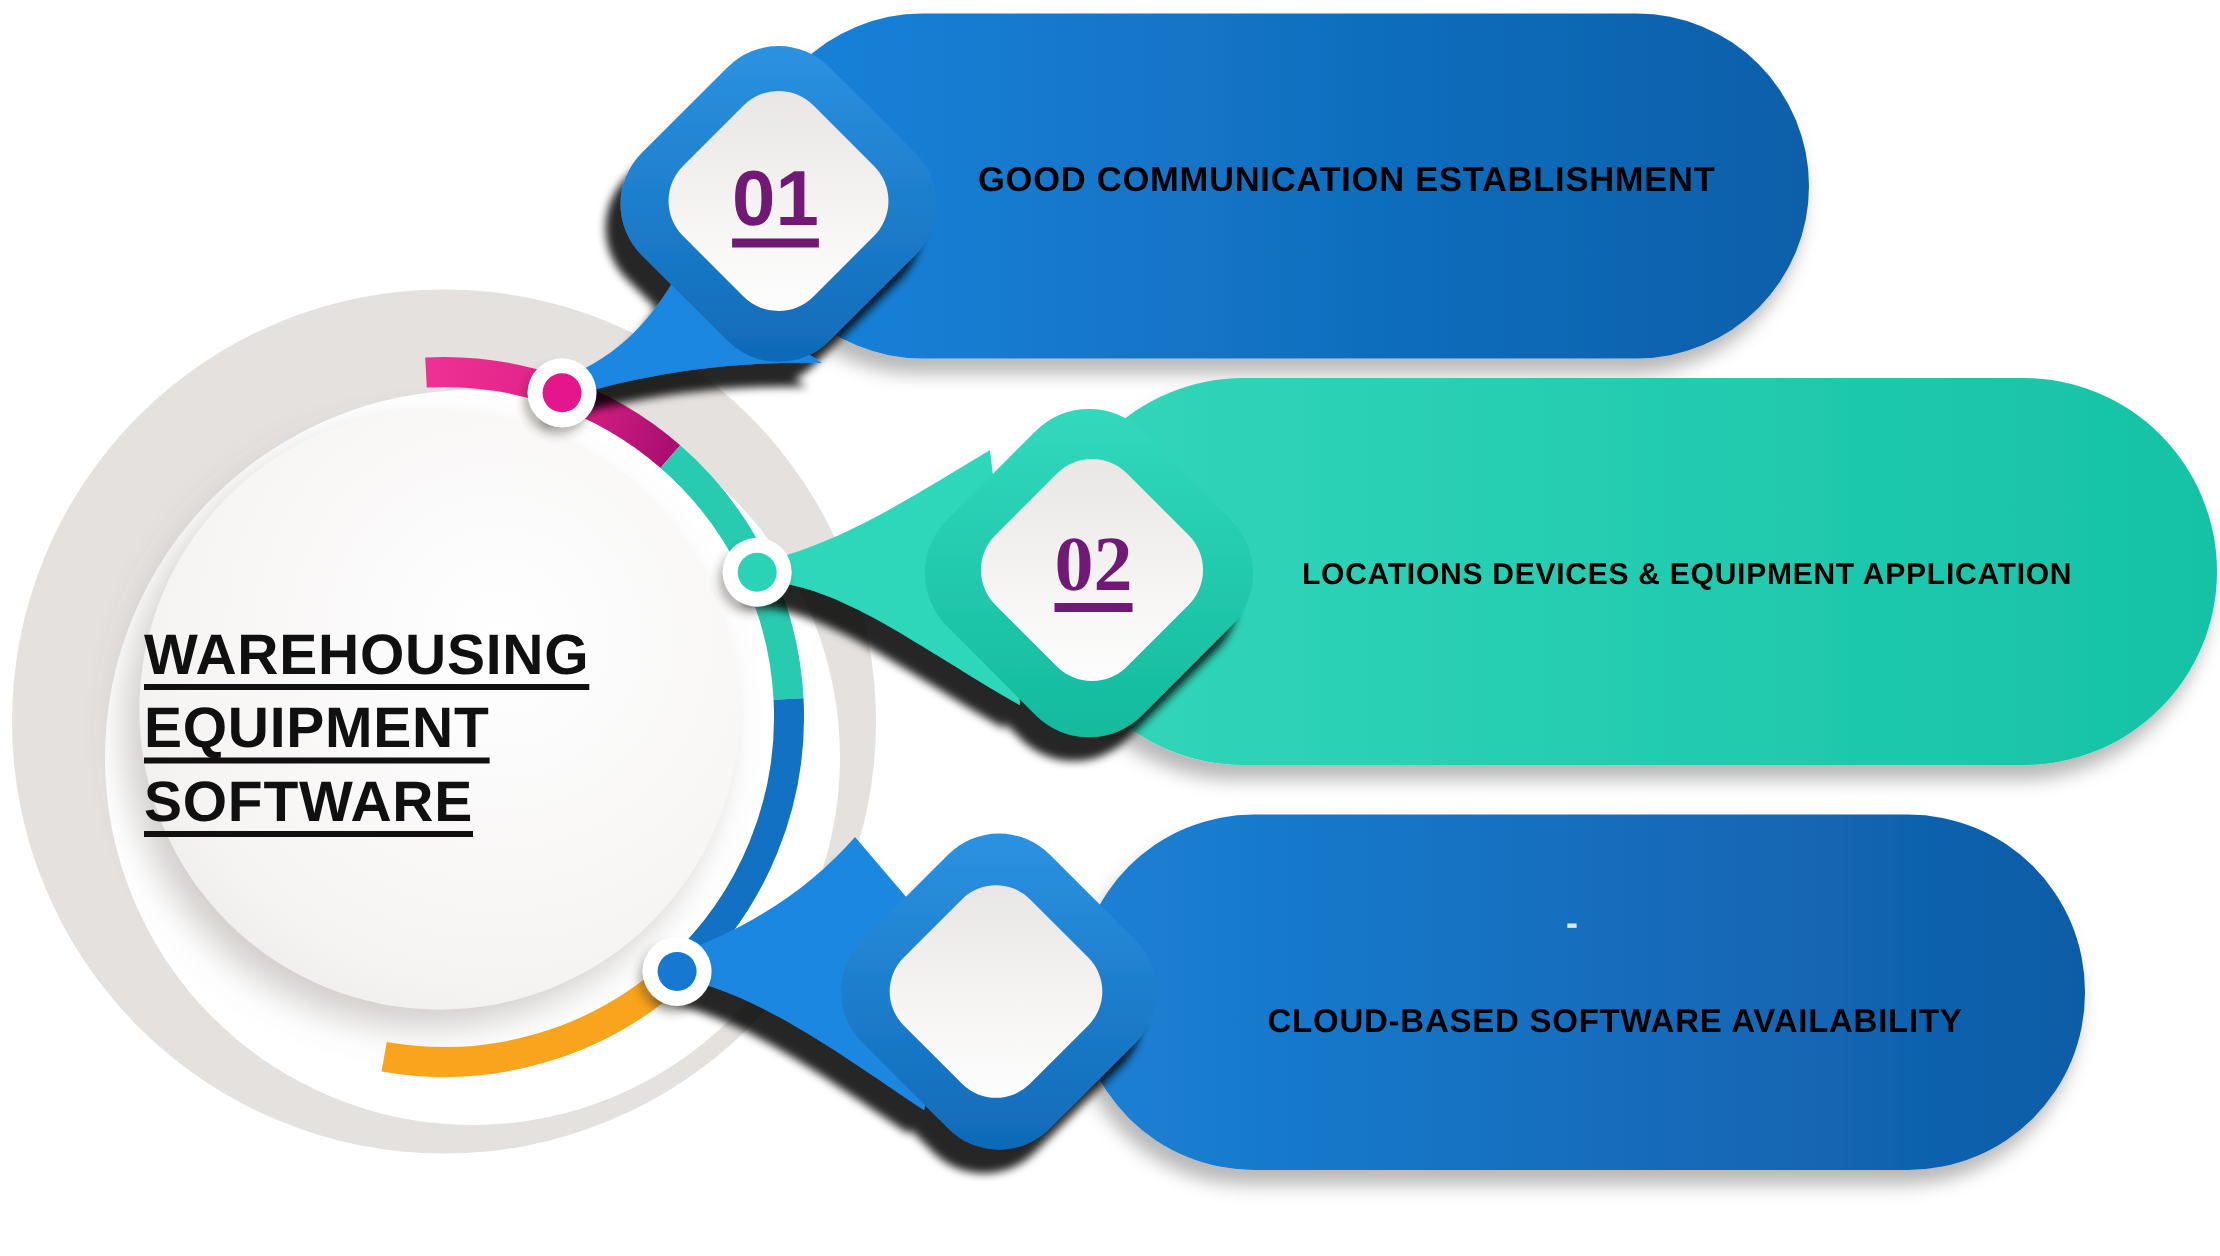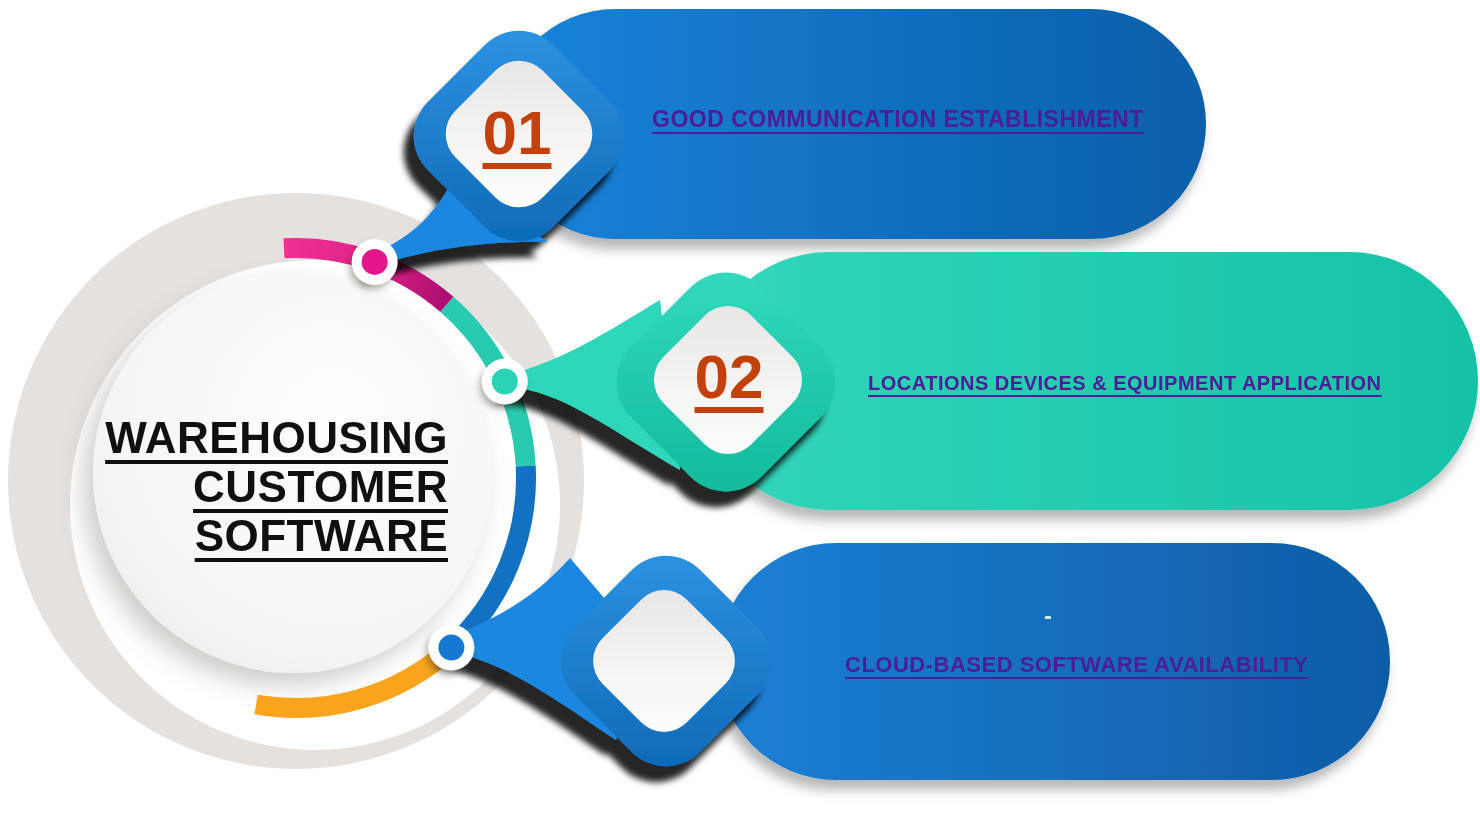--- a/index.html
+++ b/index.html
@@ -4,47 +4,47 @@
 <style>
   html,body{margin:0;padding:0;background:#ffffff;}
   .stage{
     position:relative;width:1480px;height:837px;background:#ffffff;
     overflow:hidden;font-family:"Liberation Sans",sans-serif;
   }
   svg.layer{position:absolute;left:0;top:0;}
 
   
   .banner-label{
-    position:absolute;color:#4c1d95;font-weight:bold;white-space:nowrap;
+    position:absolute;color:#000000;font-weight:bold;white-space:nowrap;
     letter-spacing:0.5px;
-    text-decoration:underline;text-decoration-thickness:2px;text-underline-offset:5px;
+    text-decoration-thickness:2px;text-underline-offset:5px;
   }
   #label1{left:652px;top:106px;font-size:23px;}
   #label2{left:868px;top:372px;font-size:20px;text-align:center;}
-  #label3{left:845px;top:652px;font-size:22px;}
+  #label3{left:845px;top:668px;font-size:22px;}
   .stray-dash{
     position:absolute;left:1044px;top:602px;font-size:24px;color:#dce8f5;font-weight:bold;
   }
 
   
   .badge-number{
     position:absolute;width:140px;height:100px;
     display:flex;align-items:center;justify-content:center;
-    color:#c2410c;font-weight:bold;font-size:62px;line-height:1;
+    color:#701a75;font-weight:bold;font-size:52px;line-height:1;
     font-family:"Liberation Sans",sans-serif;
     text-decoration:underline;text-decoration-thickness:6px;text-underline-offset:9px;
   }
   #num1{left:447px;top:83px;}
-  #num2{left:659px;top:327px;}
+  #num2{left:659px;top:327px;font-family:Liberation Serif, serif;}
   #num3{left:592px;top:614px;}
 
   
   .center-title{
-    position:absolute;left:96px;top:413px;width:352px;text-align:right;
-    color:#101010;font-weight:bold;font-size:44px;line-height:49px;letter-spacing:0.5px;
+    position:absolute;left:96px;top:413px;width:352px;text-align:left;
+    color:#101010;font-weight:bold;font-size:38px;line-height:49px;letter-spacing:0.5px;
     font-family:"Liberation Sans",sans-serif;
   }
   .center-title span{
     text-decoration:underline;text-decoration-thickness:4px;text-underline-offset:7px;
   }
 </style>
 </head>
 <body>
 
 <div class="stage">
@@ -149,21 +149,21 @@
       <circle cx="504.8" cy="381.5" r="13" fill="#2cd3b5"></circle>
     </g>
     <g filter="url(#fNode)">
       <circle cx="451.4" cy="647.6" r="23" fill="#ffffff"></circle>
       <circle cx="451.4" cy="647.6" r="13" fill="#1478d0"></circle>
     </g>
   </svg>
 
   <div class="center-title">
     <span style="display:block">WAREHOUSING</span>
-    <span style="display:block">CUSTOMER</span>
+    <span style="display:block">EQUIPMENT</span>
     <span style="display:block">SOFTWARE</span>
   </div>
 
   <div class="badge-number" id="num1">01</div>
   <div class="badge-number" id="num2">02</div>
 
   <div class="banner-label" id="label1">GOOD COMMUNICATION ESTABLISHMENT</div>
   <div class="banner-label" id="label2">LOCATIONS DEVICES &amp; EQUIPMENT APPLICATION</div>
   <div class="banner-label" id="label3">CLOUD-BASED SOFTWARE AVAILABILITY</div>
   <div class="stray-dash">-</div>

